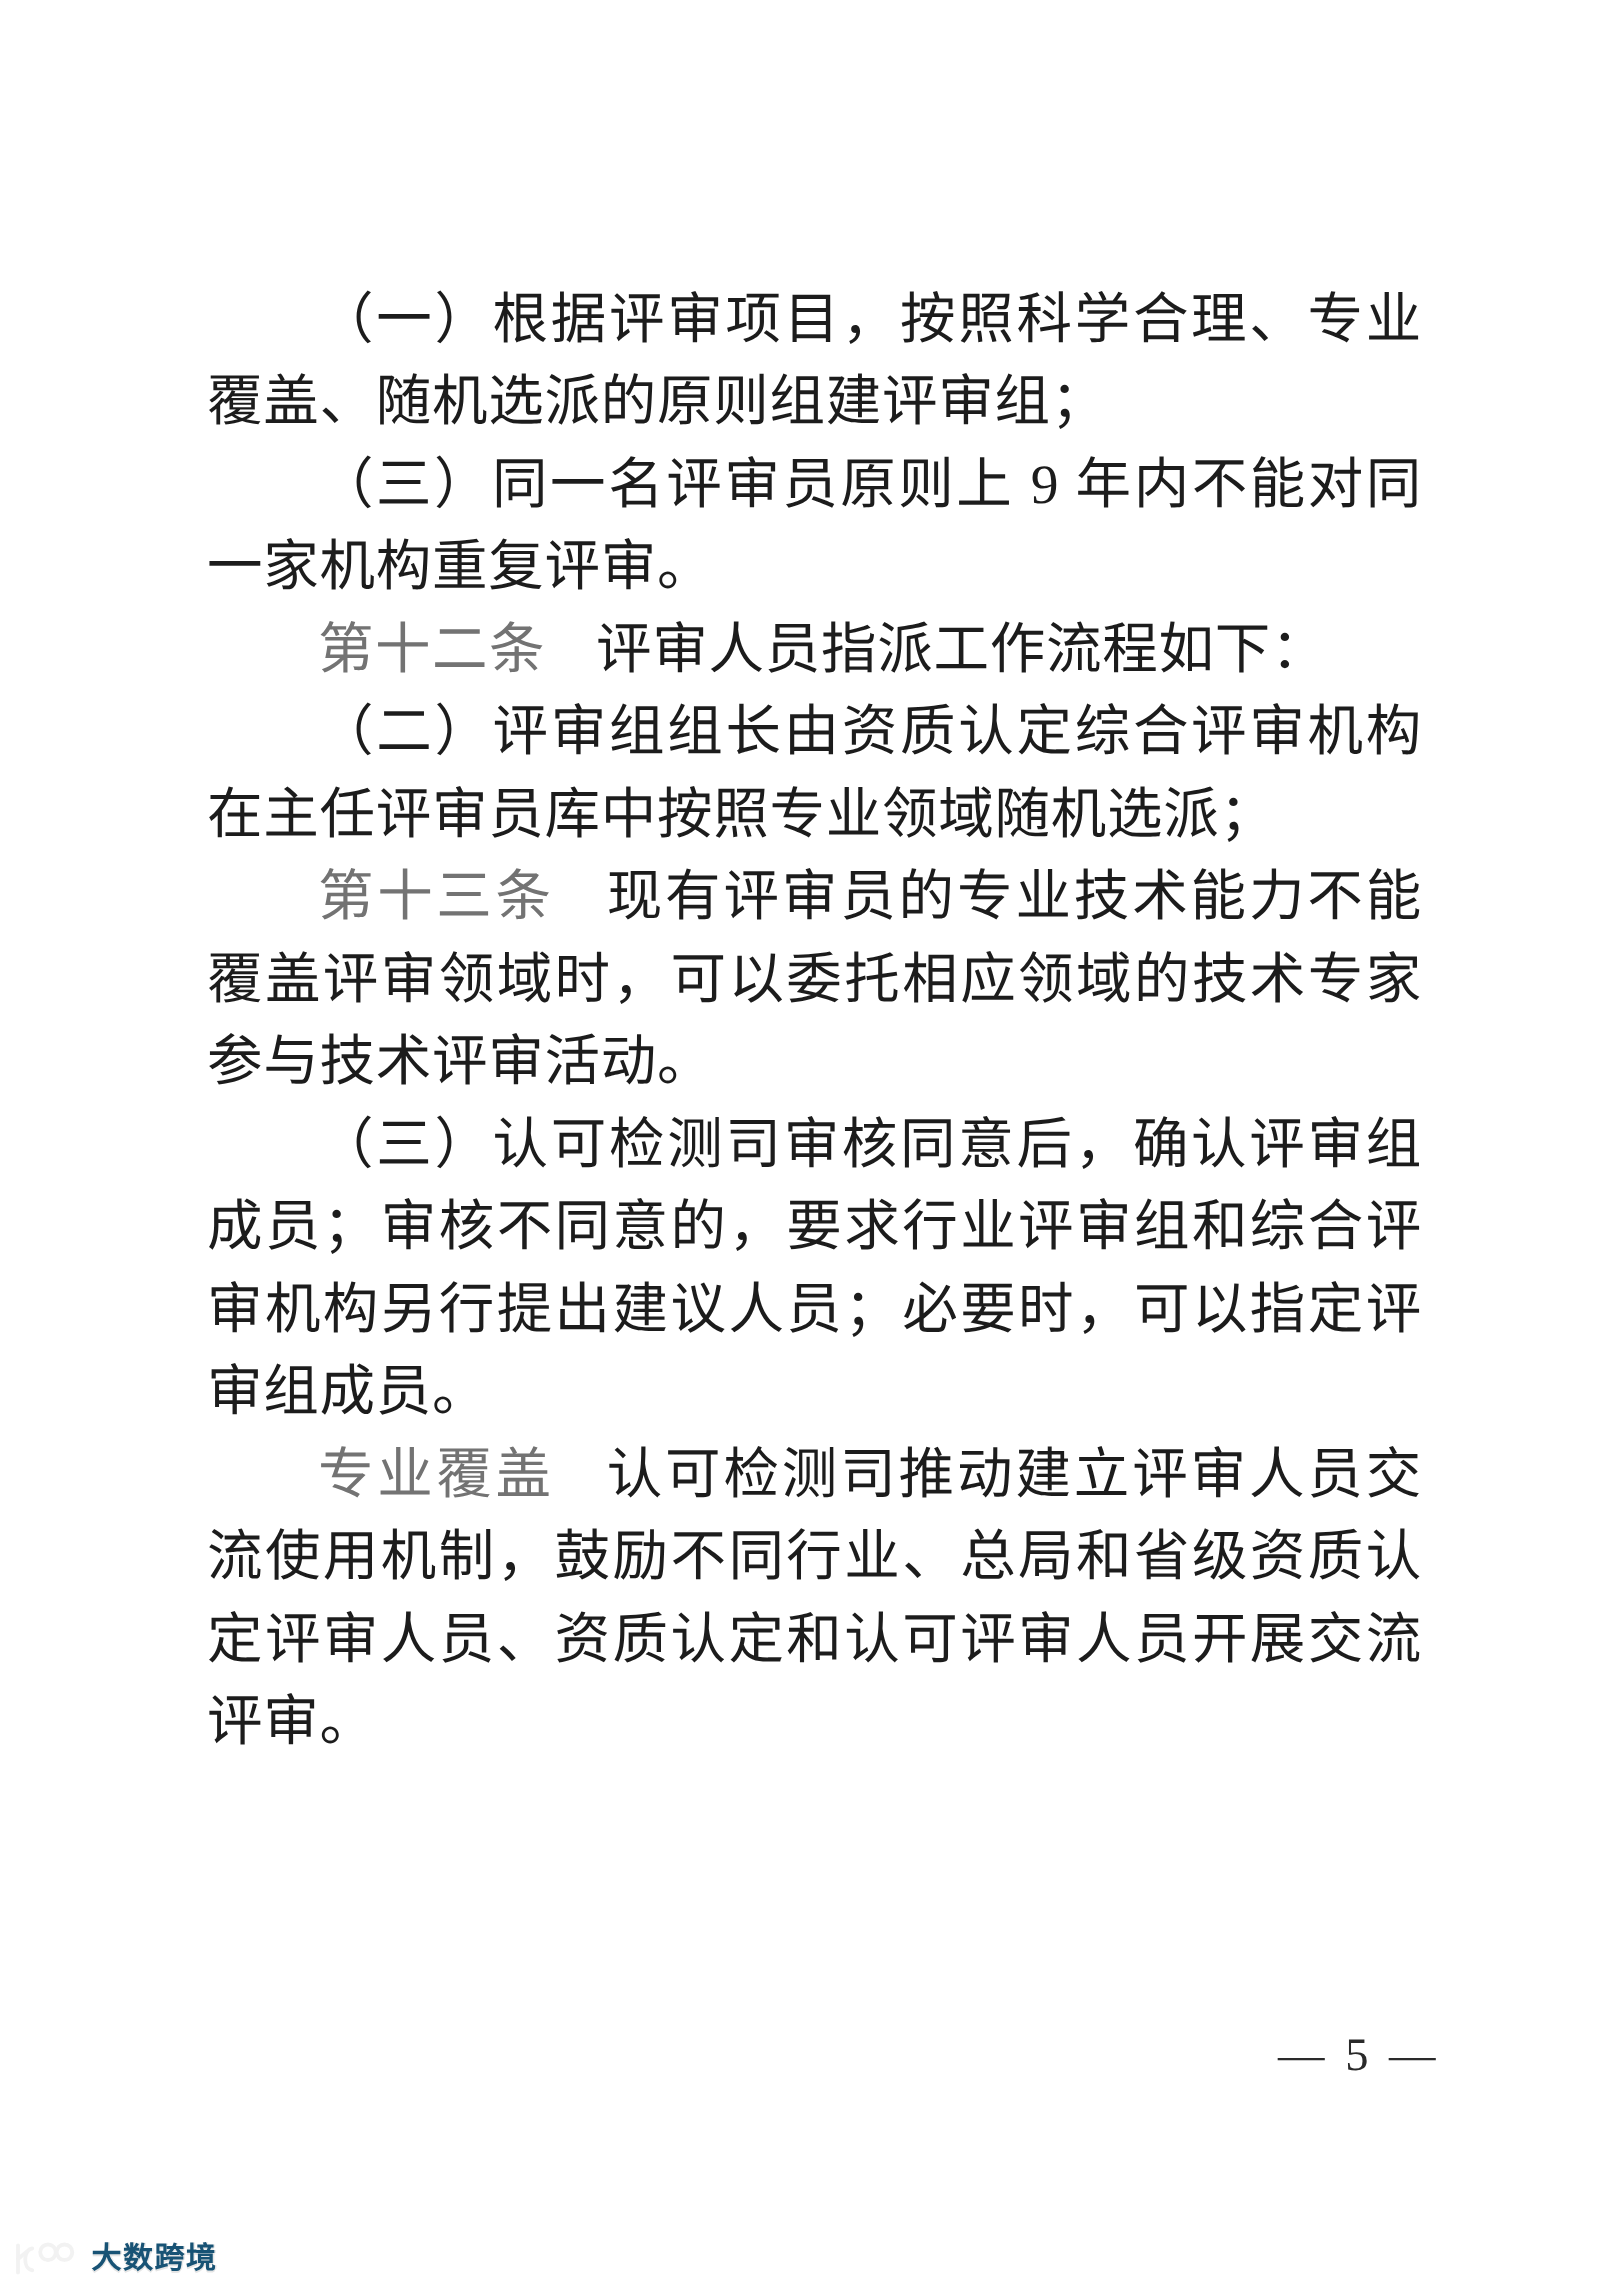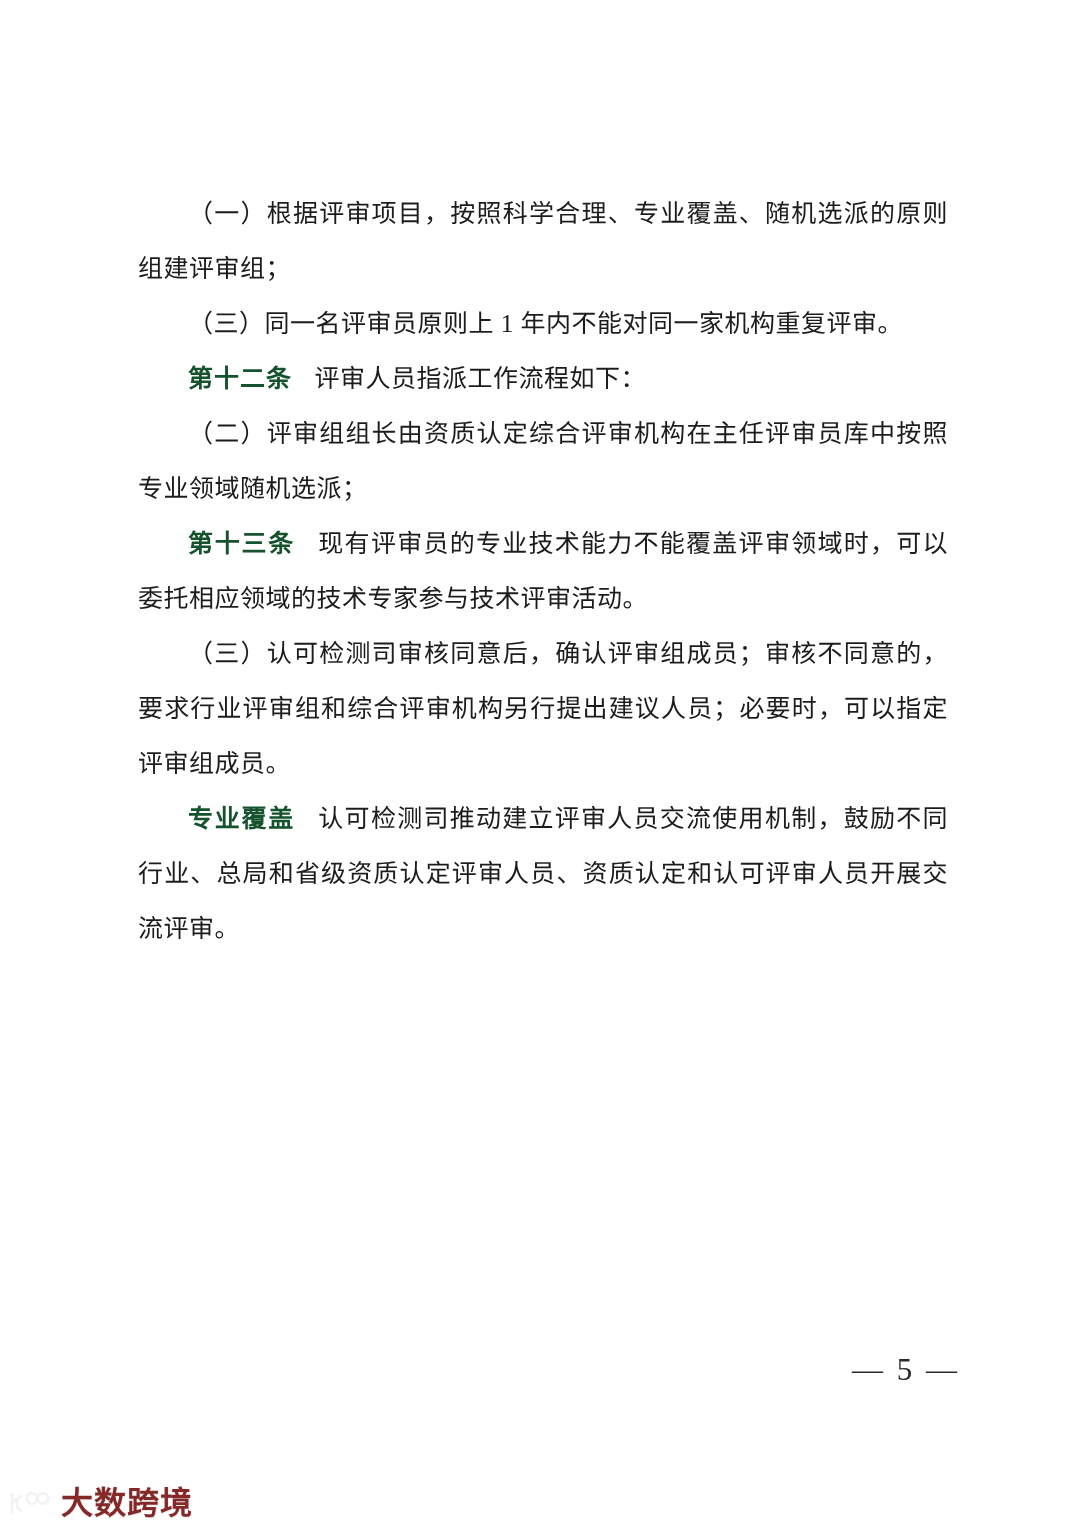--- a/index.html
+++ b/index.html
@@ -26,39 +26,39 @@
   
   #text-column {
     position: absolute;
     left: 138px;
     top: 186px;
     width: 810px;
   }
 
   .para {
     margin: 0;
-    font-size: 25px;
+    font-size: 37px;
     line-height: 55px;
     text-align: justify;
     text-align-last: left;
     text-justify: inter-ideograph;
     letter-spacing: 0.5px;
     color: #1c1c1c;
     -webkit-font-smoothing: antialiased;
   }
 
   
   .para.indent {
     text-indent: 2em;
   }
 
   .article-label {
-    font-weight: bold;
+    font-weight: normal;
     letter-spacing: 1px;
-    color: #14532d;
+    color: #737373;
   }
 
   .article-gap {
     display: inline-block;
     width: 0.9em;
   }
 
   
   #page-number {
     position: absolute;
@@ -84,43 +84,43 @@
     user-select: none;
     pointer-events: none;
   }
   #watermark .wm-mark {
     display: block;
     width: 46px;
     height: 26px;
   }
   #watermark .wm-text {
     font-family: "Liberation Sans", "DejaVu Sans", sans-serif;
-    font-size: 32px;
+    font-size: 20px;
     font-weight: bold;
     letter-spacing: 1px;
-    color: #7f1d1d;
+    color: #0c4a6e;
     text-shadow:
       0 1px 0 #e4e4e4,
       0 -1px 0 #ffffff,
       1px 0 0 #e9e9e9,
       -1px 0 0 #ffffff;
     line-height: 1;
   }
 </style>
 </head>
 <body>
 
 <div id="page">
 
   <div id="text-column">
 
     <p class="para indent">（一）根据评审项目，按照科学合理、专业覆盖、随机选派的原则组建评审组；</p>
 
 
-    <p class="para indent">（三）同一名评审员原则上 1 年内不能对同一家机构重复评审。</p>
+    <p class="para indent">（三）同一名评审员原则上 9 年内不能对同一家机构重复评审。</p>
 
     <p class="para indent"><span class="article-label">第十二条</span><span class="article-gap"></span><span>评审人员指派工作流程如下：</span></p>
 
 
     <p class="para indent">（二）评审组组长由资质认定综合评审机构在主任评审员库中按照专业领域随机选派；</p>
 
     <p class="para indent"><span class="article-label">第十三条</span><span class="article-gap"></span><span>现有评审员的专业技术能力不能覆盖评审领域时，可以委托相应领域的技术专家参与技术评审活动。</span></p>
 
     <p class="para indent">（三）认可检测司审核同意后，确认评审组成员；审核不同意的，要求行业评审组和综合评审机构另行提出建议人员；必要时，可以指定评审组成员。</p>
 

